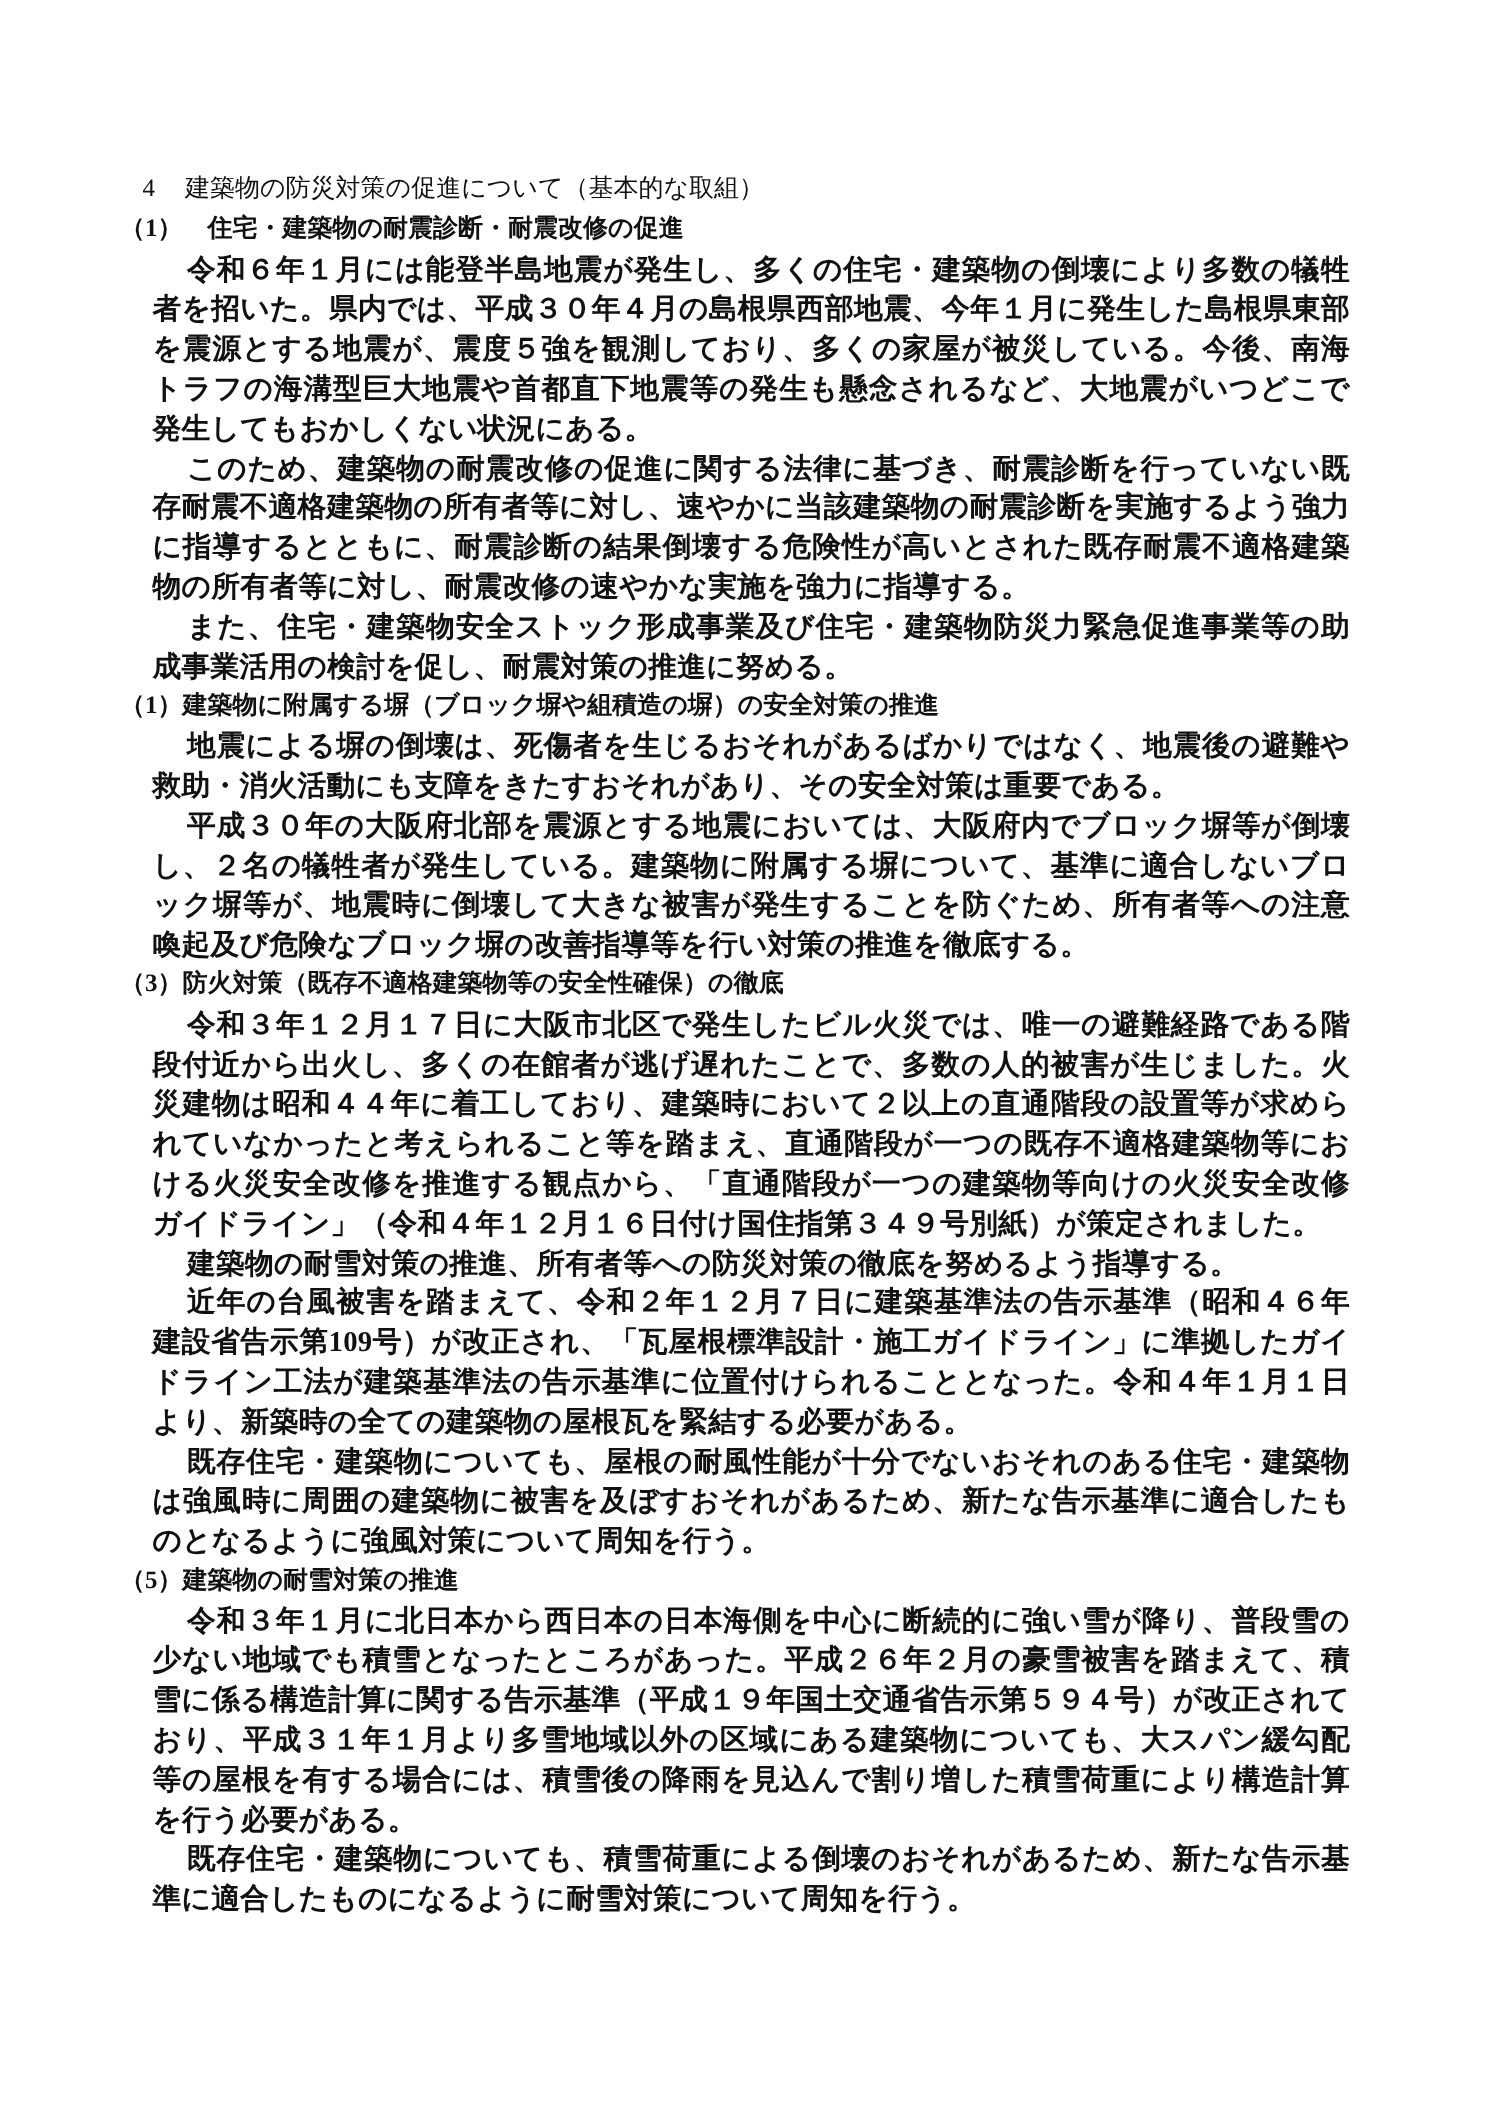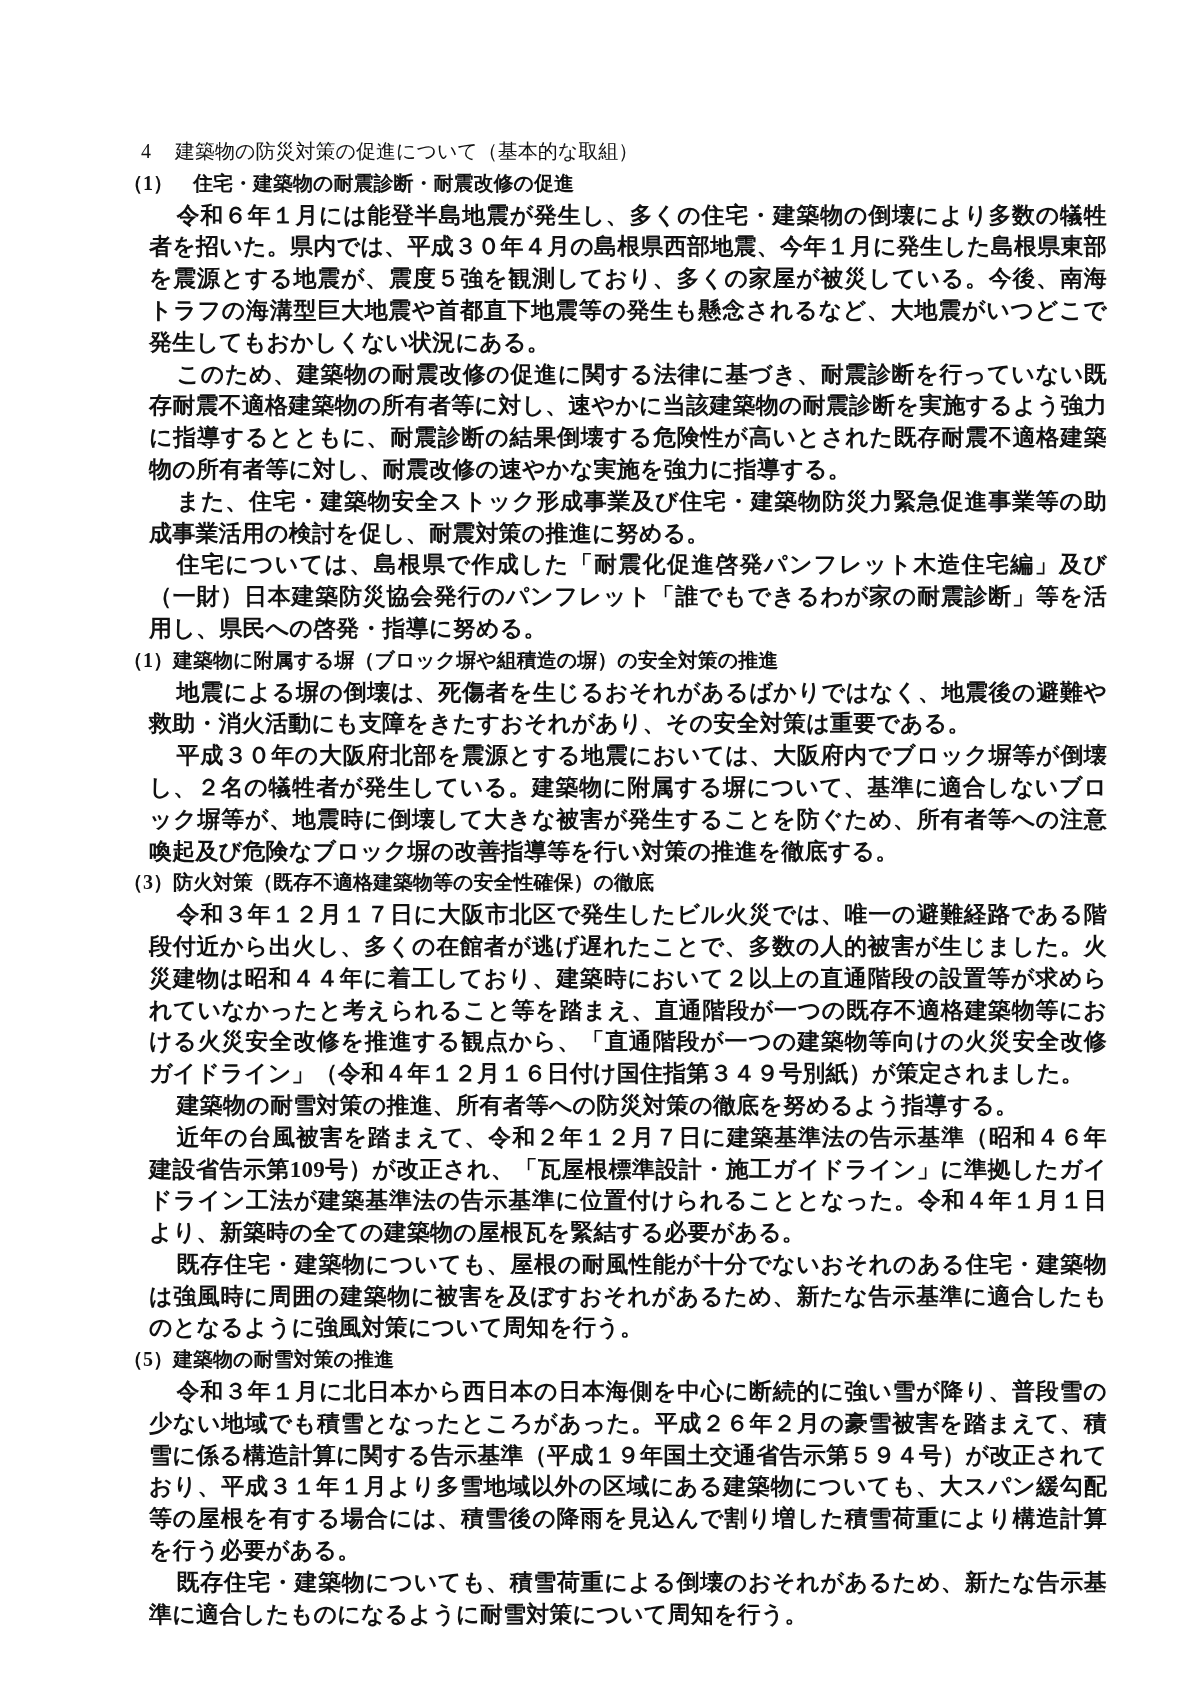--- a/index.html
+++ b/index.html
@@ -10,21 +10,21 @@
   body {
     width: 1200px;
     height: 1698px;
     position: relative;
     font-family: "Liberation Serif", "DejaVu Serif", serif;
     color: #111111;
   }
   .page {
     position: absolute;
     top: 136px;
-    left: 149px;
+    left: 122px;
     width: 958px;
   }
   .doc-title {
     font-size: 20px;
     line-height: 31.8px;
     margin-left: -8px;
     white-space: nowrap;
   }
   .doc-title .title-number {
     display: inline-block;
@@ -53,21 +53,20 @@
 
   <div class="doc-title">
     <span class="title-number">4</span><span class="title-text">建築物の防災対策の促進について（基本的な取組）</span>
   </div>
 
   <div class="section">
     <div class="section-heading">（1）　住宅・建築物の耐震診断・耐震改修の促進</div>
     <p class="para">令和６年１月には能登半島地震が発生し、多くの住宅・建築物の倒壊により多数の犠牲者を招いた。県内では、平成３０年４月の島根県西部地震、今年１月に発生した島根県東部を震源とする地震が、震度５強を観測しており、多くの家屋が被災している。今後、南海トラフの海溝型巨大地震や首都直下地震等の発生も懸念されるなど、大地震がいつどこで発生してもおかしくない状況にある。</p>
     <p class="para">このため、建築物の耐震改修の促進に関する法律に基づき、耐震診断を行っていない既存耐震不適格建築物の所有者等に対し、速やかに当該建築物の耐震診断を実施するよう強力に指導するとともに、耐震診断の結果倒壊する危険性が高いとされた既存耐震不適格建築物の所有者等に対し、耐震改修の速やかな実施を強力に指導する。</p>
     <p class="para">また、住宅・建築物安全ストック形成事業及び住宅・建築物防災力緊急促進事業等の助成事業活用の検討を促し、耐震対策の推進に努める。</p>
-    <p class="para">住宅については、島根県で作成した「耐震化促進啓発パンフレット木造住宅編」及び（一財）日本建築防災協会発行のパンフレット「誰でもできるわが家の耐震診断」等を活用し、県民への啓発・指導に努める。</p>
   </div>
 
   <div class="section">
     <div class="section-heading">（1）建築物に附属する塀（ブロック塀や組積造の塀）の安全対策の推進</div>
     <p class="para">地震による塀の倒壊は、死傷者を生じるおそれがあるばかりではなく、地震後の避難や救助・消火活動にも支障をきたすおそれがあり、その安全対策は重要である。</p>
     <p class="para">平成３０年の大阪府北部を震源とする地震においては、大阪府内でブロック塀等が倒壊し、２名の犠牲者が発生している。建築物に附属する塀について、基準に適合しないブロック塀等が、地震時に倒壊して大きな被害が発生することを防ぐため、所有者等への注意喚起及び危険なブロック塀の改善指導等を行い対策の推進を徹底する。</p>
   </div>
 
   <div class="section">
     <div class="section-heading">（3）防火対策（既存不適格建築物等の安全性確保）の徹底</div>

